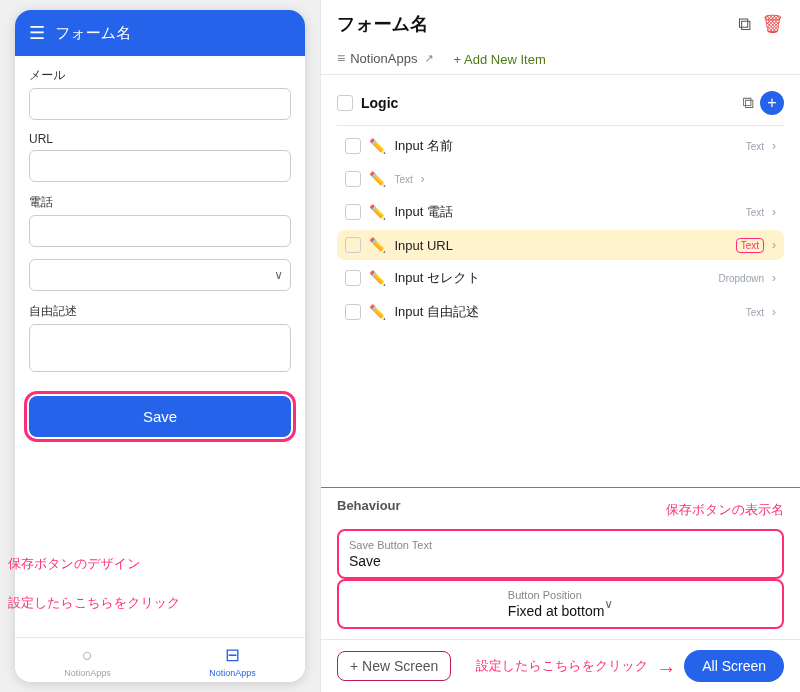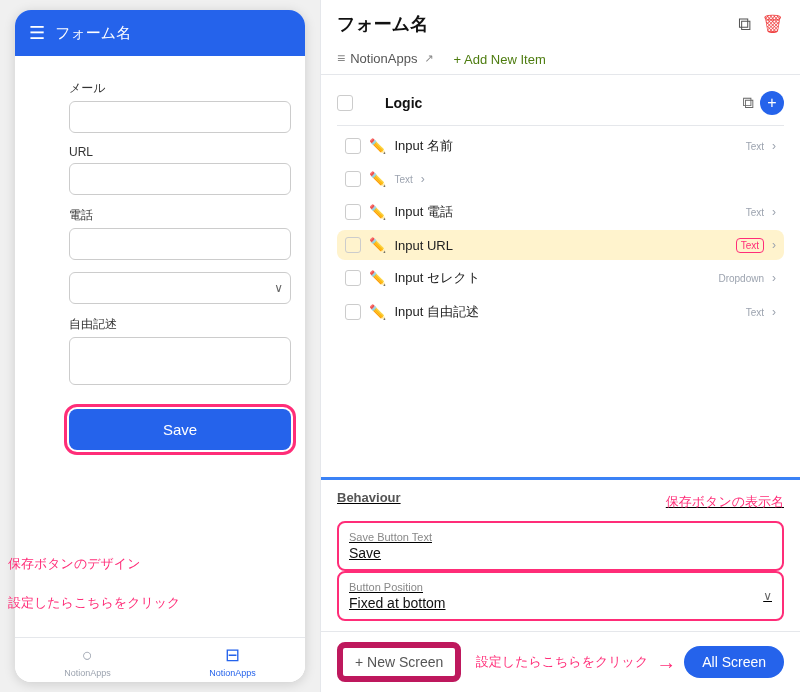--- a/index.html
+++ b/index.html
@@ -50,23 +50,22 @@
       cursor: pointer;
     }
 
     .mobile-header-title {
       font-size: 15px;
       font-weight: 500;
     }
 
     .mobile-content {
       flex: 1;
-      padding: 24px 14px;
+      padding: 11px 14px;
       overflow-y: auto;
-      margin-left: 40px;
     }
 
     .mobile-field-group {
       margin-bottom: 12px;
     }
 
     .mobile-field-label {
       font-size: 12px;
       color: #333;
       margin-bottom: 4px;
@@ -282,21 +281,20 @@
       height: 16px;
       border: 1px solid #ccc;
       border-radius: 3px;
       cursor: pointer;
     }
 
     .logic-text {
       font-size: 14px;
       font-weight: 600;
       color: #111;
-      margin-left: 24px;
     }
 
     .logic-icons {
       display: flex;
       gap: 6px;
       align-items: center;
     }
 
     .logic-copy-icon {
       font-size: 16px;
@@ -371,22 +369,21 @@
     }
 
     .form-item-chevron {
       font-size: 12px;
       color: #9ca3af;
     }
 
     
     .behaviour-section {
       padding: 10px 16px;
-      border-top: 3px solid #3b82f6;
-      text-decoration: underline;
+      border-top: 1px solid #3b82f6;
     }
 
     .behaviour-title {
       font-size: 13px;
       font-weight: 600;
       color: #555;
       margin-bottom: 8px;
     }
 
     .behaviour-field {
@@ -407,21 +404,21 @@
     .behaviour-input-value {
       font-size: 14px;
       color: #111;
     }
 
     .behaviour-select-wrapper {
       border: 2px solid #ff2d78;
       border-radius: 8px;
       padding: 8px 10px;
       display: flex;
-      justify-content: space-between;
+      justify-content: center;
       align-items: center;
     }
 
     .behaviour-select-value {
       font-size: 14px;
       color: #111;
     }
 
     .behaviour-select-chevron {
       font-size: 12px;
@@ -440,21 +437,21 @@
 
     .new-screen-btn {
       display: flex;
       align-items: flex-start;
       gap: 6px;
       font-size: 14px;
       color: #555;
       cursor: pointer;
       padding: 6px 12px;
       border-radius: 8px;
-      border: 6px solid #be185d;
+      border: 1px solid #be185d;
     }
 
     .all-screens-btn {
       display: flex;
       align-items: center;
       gap: 6px;
       font-size: 14px;
       color: white;
       background: #2563eb;
       cursor: pointer;

